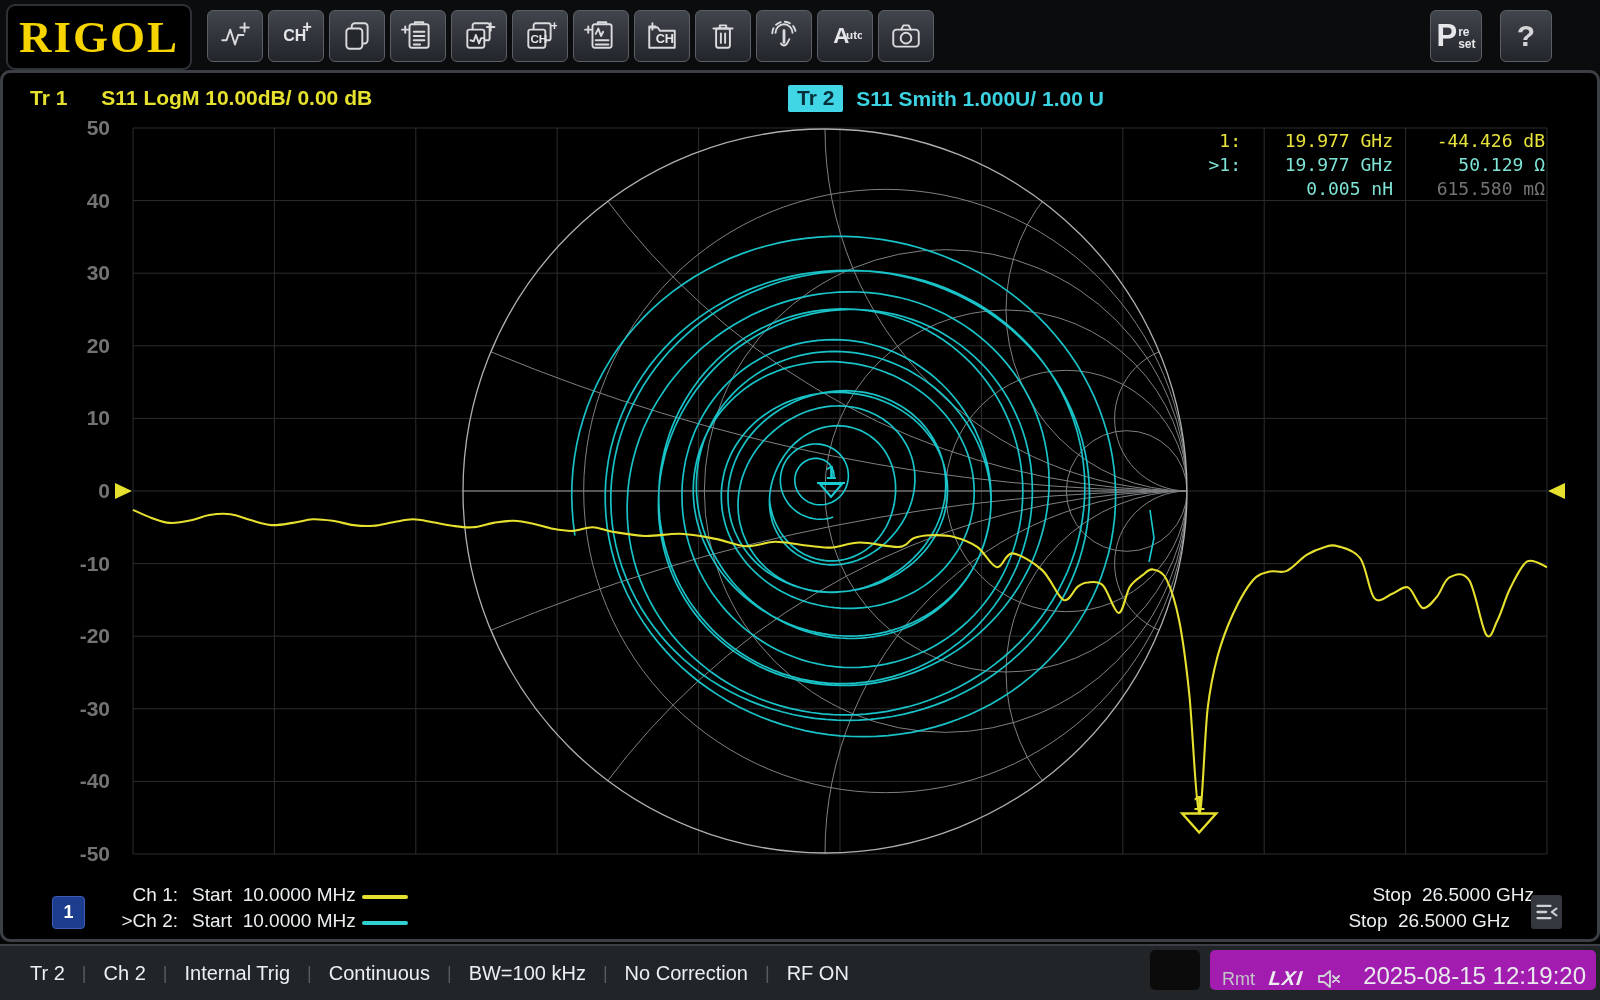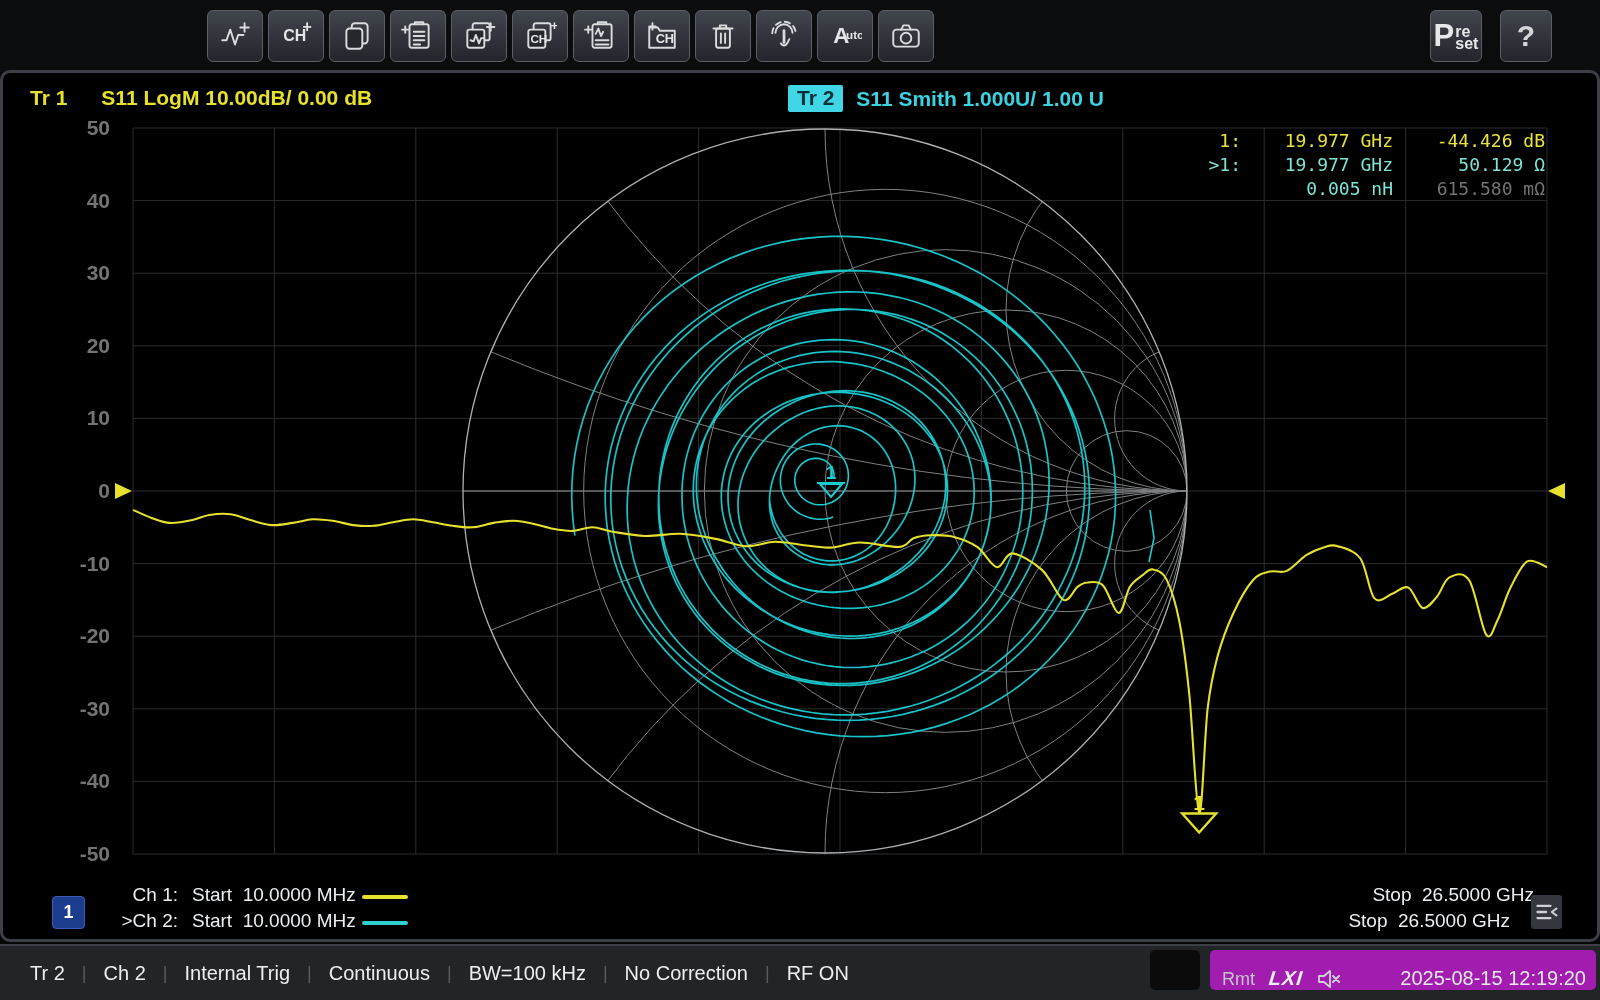--- a/index.html
+++ b/index.html
@@ -13,21 +13,21 @@
         font-family:"Liberation Serif",serif;font-weight:bold;font-size:45px;letter-spacing:2px;}
   .btn-row{position:absolute;left:207px;top:10px;display:flex;gap:5px;}
   .tb-btn{width:56px;height:52px;border-radius:6px;position:relative;box-sizing:border-box;
           background:linear-gradient(#41454c,#22252a);border:1px solid #5a5f66;
           display:flex;align-items:center;justify-content:center;color:#dcdee0;}
   .tb-btn svg{display:block;}
   .tb-right{position:absolute;top:10px;height:52px;display:flex;align-items:center;justify-content:center;
           width:52px;border-radius:6px;background:linear-gradient(#41454c,#22252a);border:1px solid #5a5f66;box-sizing:border-box;}
   .preset-inner{display:flex;align-items:center;color:#e6e8ea;}
   .preset-big{font-size:31px;font-weight:bold;line-height:26px;}
-  .preset-col{display:flex;flex-direction:column;font-size:16px;font-weight:bold;line-height:12px;margin-left:1px;margin-top:3px;}
+  .preset-col{display:flex;flex-direction:column;font-size:12px;font-weight:bold;line-height:12px;margin-left:1px;margin-top:3px;}
   .help-q{font-size:30px;font-weight:bold;color:#d3d5d7;}
 
   
   .screen-frame{position:absolute;top:70px;left:0;width:1600px;height:872px;box-sizing:border-box;
         border:3px solid #3c4046;border-radius:10px;pointer-events:none;z-index:40;}
   .screen-bg{position:absolute;top:72px;left:2px;width:1596px;height:868px;background:#000;}
 
   #plot-svg{position:absolute;top:72px;left:0;width:1600px;height:868px;z-index:5;}
 
   
@@ -64,26 +64,27 @@
         border-top:2px solid #3c4046;box-sizing:border-box;display:flex;align-items:center;
         padding-left:30px;z-index:20;}
   .st-item{color:#eceff1;font-size:20px;white-space:pre;}
   .st-sep{color:#585c60;font-size:18px;margin:0 17px;}
   .sb-box1{position:absolute;left:1150px;top:950px;width:50px;height:40px;background:#0b0b0c;border-radius:5px;z-index:25;}
   .sb-box2{position:absolute;left:1210px;top:950px;width:386px;height:40px;background:#a21caf;border-radius:5px;
         display:flex;align-items:flex-end;padding:0 10px 0 12px;box-sizing:border-box;z-index:25;}
   .rmt{color:#c3c6c9;font-size:18px;}
   .lxi{color:#ecedef;font-size:20px;font-weight:bold;font-style:italic;margin-left:14px;letter-spacing:1px;transform:skewX(-6deg);}
   .spk{margin-left:13px;display:flex;}
-  .sb-date{margin-left:auto;color:#e8eaec;font-size:20px;white-space:pre;}
+  .sb-date{margin-left:auto;color:#e8eaec;font-size:24px;white-space:pre;}
 </style>
 </head>
 <body>
 
 <div class="toolbar">
+  <div class="logo" style="color: rgb(245, 212, 0);">RIGOL</div>
   <div class="btn-row" id="btn-row">
       <div class="tb-btn">
         <svg width="34" height="34" viewBox="0 0 32 32">
           <path d="M4 20h4l3.5-10 4.5 14 3-9h5" stroke="#d9dbdd" stroke-width="1.8" fill="none" stroke-linecap="round" stroke-linejoin="round"></path>
           <path d="M25 4v8M21 8h8" stroke="#d9dbdd" stroke-width="1.8" fill="none" stroke-linecap="round" stroke-linejoin="round"></path>
         </svg>
       </div>
       <div class="tb-btn">
         <svg width="34" height="34" viewBox="0 0 32 32">
           <text x="4" y="21" font-size="15" font-weight="bold" fill="#e4e6e8" font-family="Liberation Sans">CH</text>

